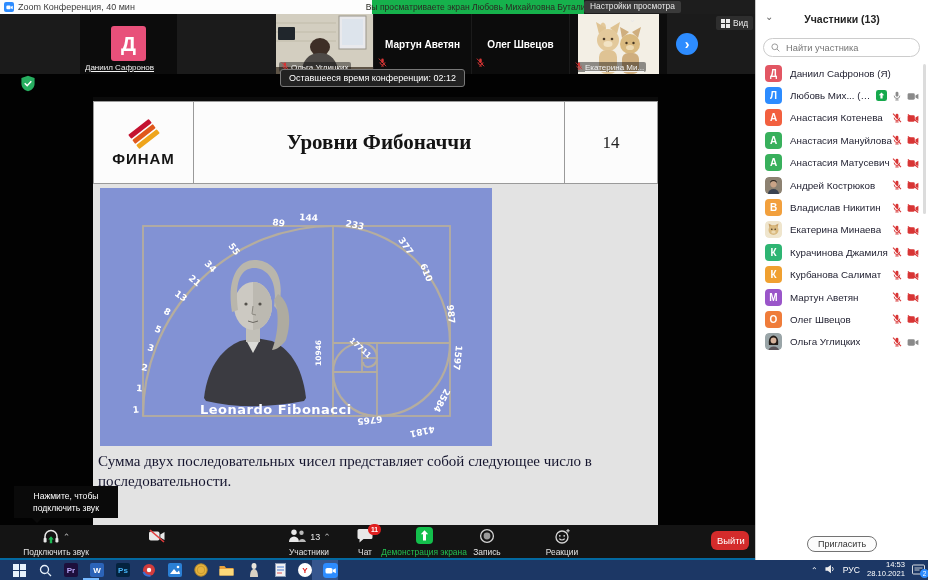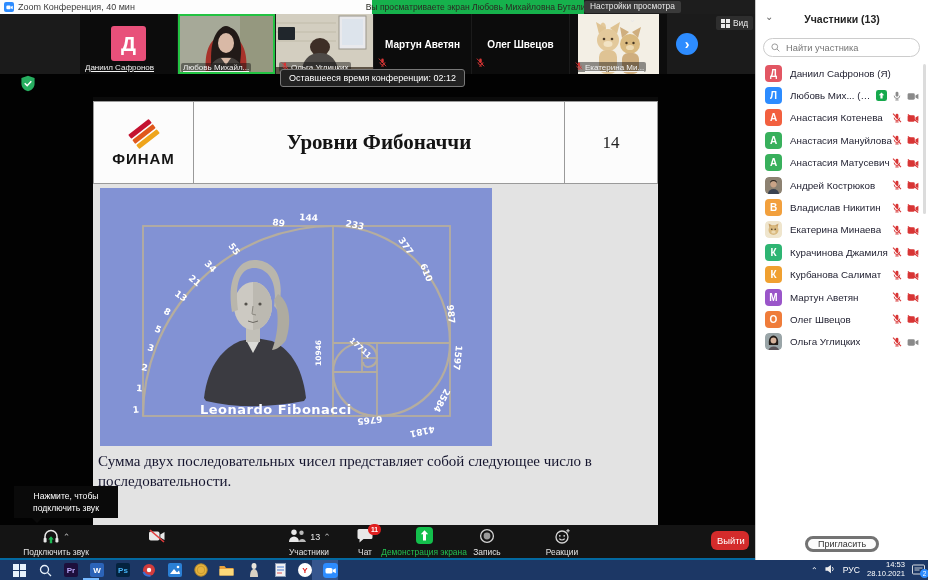--- a/index.html
+++ b/index.html
@@ -67,21 +67,21 @@
              display:flex;align-items:center;gap:4px;padding:0 7px;box-sizing:border-box;background:#fff;}
   .searchbox input{border:none;outline:none;flex:1;font-size:9.3px;color:#444;background:transparent;min-width:0;font-family:inherit;}
   .plist{position:absolute;left:0;top:62px;width:100%;}
   .prow{height:22.4px;display:flex;align-items:center;padding:0 9px;cursor:pointer;}
   .pavatar{width:17px;height:17px;border-radius:4px;display:flex;align-items:center;justify-content:center;
            color:#fff;font-size:10px;font-weight:700;flex:none;overflow:hidden;}
   .pname{margin-left:8px;font-size:9.8px;color:#232333;white-space:nowrap;overflow:hidden;text-overflow:ellipsis;}
   .picons{margin-left:auto;display:flex;align-items:center;gap:5px;flex:none;}
   .scrollhint{position:absolute;right:2px;top:64px;width:3px;height:150px;border-radius:2px;background:#dcdcdc;}
   .panel-footer{position:absolute;left:0;bottom:8px;width:100%;display:flex;justify-content:center;}
-  .invite{height:16px;border:3px solid #737373;border-radius:8px;background:#fcfcfc;font-size:9px;color:#333;
+  .invite{height:16px;border:1px solid #737373;border-radius:8px;background:#fcfcfc;font-size:9px;color:#333;
           padding:0 10px;cursor:pointer;font-family:inherit;}
   
   .taskbar{position:absolute;left:0;top:560px;width:928px;height:20px;background:#1c3765;z-index:50;}
   .tb-apps{position:absolute;left:0;top:0;height:20px;display:flex;}
   .tapp{width:26px;height:20px;display:flex;align-items:center;justify-content:flex-end;cursor:pointer;position:relative;}
   .tapp.hl{background:#36568e;}
   .tapp.open:after{content:"";position:absolute;left:5px;right:5px;bottom:0;height:2px;background:#76b9ff;}
   .tray{position:absolute;right:3px;top:0;height:20px;display:flex;align-items:center;gap:7px;color:#fff;font-size:8.6px;}
   .tray .dt{text-align:right;font-size:7.6px;line-height:8.6px;}
   .notif{position:relative;display:flex;}
@@ -112,32 +112,20 @@
     </div>
   </div>
 
   <div class="videostrip" id="videostrip">
       <div class="vtile" style="left: 80px;">
         <span class="init-sq" style="background:#e8507a">Д</span>
         <span class="vlabel">
           <span>Даниил Сафронов</span>
         </span>
       </div>
-      <div class="vtile active" style="left: 178px;"><span><svg width="97" height="60">
-            <rect width="97" height="60" fill="#a6a998"></rect>
-            <rect x="62" width="35" height="60" fill="#95987f"></rect>
-            <path d="M28,60 C25,30 37,21 48,21 C59,21 71,30 68,60 Z" fill="#a8322a"></path>
-            <path d="M34,60 C30,26 39,13 48,13 C58,13 64,23 63,40 L61,60 Z" fill="#221a18"></path>
-            <ellipse cx="48" cy="29" rx="8" ry="10" fill="#d9b9a6"></ellipse>
-            <path d="M39,25 C39,16 57,16 57,25 C57,18 53,12 48,12 C43,12 39,18 39,25 Z" fill="#221a18"></path>
-            <path d="M30,60 C32,47 40,43 48,43 C56,43 64,47 66,60 Z" fill="#45403d"></path>
-            <path d="M43,44 L48,51 L53,44 Z" fill="#d9b9a6"></path>
-          </svg></span><span class="vlabel">
-          <span>Любовь Михайл...</span>
-        </span></div>
       <div class="vtile" style="left: 276px;"><span><svg width="97" height="60">
             <rect width="97" height="60" fill="#d3cec0"></rect>
             <path d="M0,9 H60 M0,18 H60 M0,27 H60" stroke="#c1bcaa" stroke-width="1"></path>
             <rect x="63" y="2" width="27" height="33" fill="#e9e9ec" stroke="#9a958a"></rect>
             <rect x="66" y="5" width="21" height="26" fill="#dde4ec"></rect>
             <rect x="2" y="13" width="17" height="13" rx="1" fill="#20262c"></rect>
             <ellipse cx="44" cy="33" rx="10" ry="9" fill="#3d2e26"></ellipse>
             <path d="M25,60 C27,43 35,39 44,39 C55,39 61,46 63,60 Z" fill="#4e4a47"></path>
             <rect x="0" y="53" width="97" height="7" fill="#5f5547"></rect>
           </svg></span><span class="vlabel">

